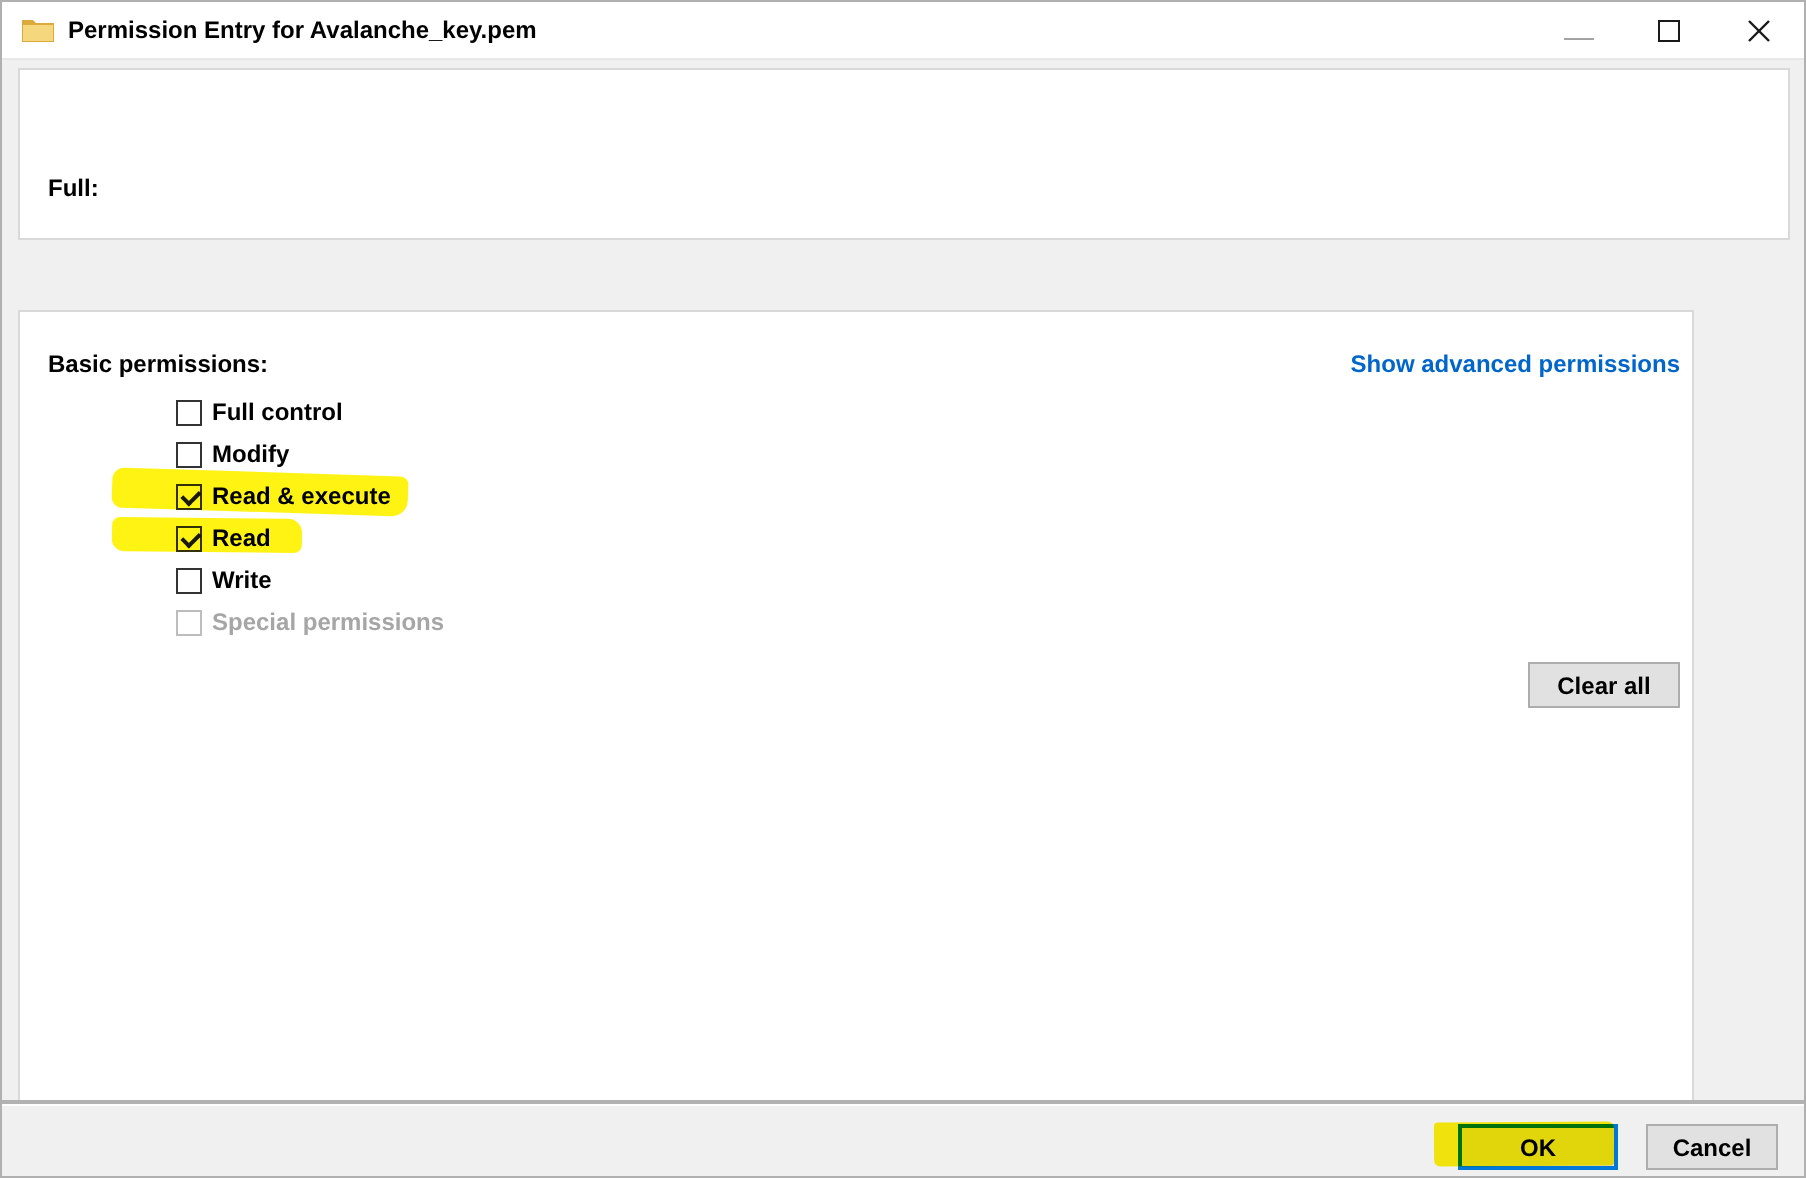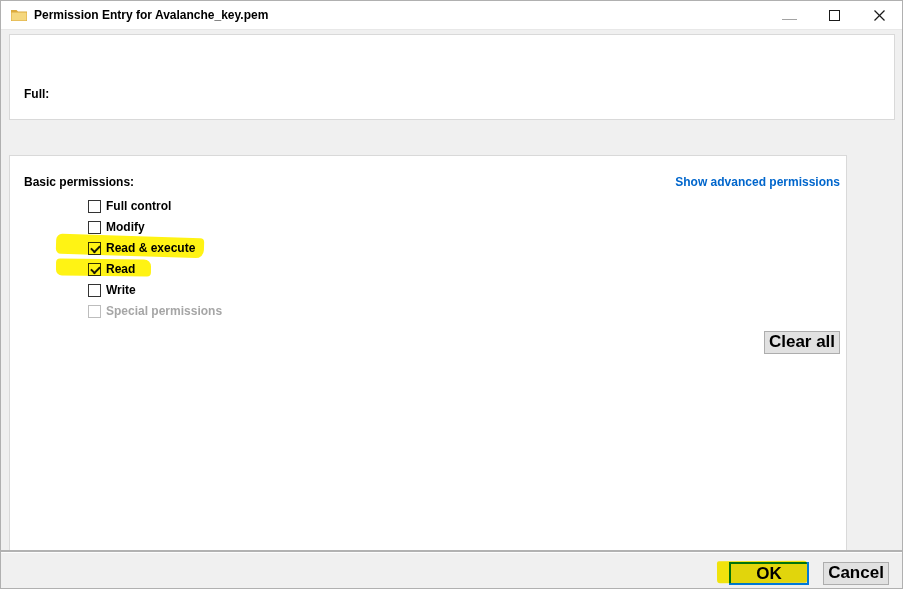--- a/index.html
+++ b/index.html
@@ -49,21 +49,21 @@
   .perm-row.disabled .cb-label{color:#a6a6a6;}
   
   .perm-row.highlighted::before{content:"";position:absolute;z-index:5;
     background:#fff200;opacity:0.92;mix-blend-mode:multiply;pointer-events:none;}
   .perm-row[data-perm-index="2"].highlighted::before{left:-32px;top:-6px;width:148px;height:20px;
     transform:rotate(1.8deg);border-radius:6px 4px 8px 5px;}
   .perm-row[data-perm-index="3"].highlighted::before{left:-32px;top:-4px;width:95px;height:17px;
     transform:rotate(0.6deg);border-radius:4px 7px 4px 6px;}
 
   .btn{background:#e1e1e1;border:1px solid #adadad;box-sizing:border-box;
-    display:flex;align-items:flex-start;justify-content:center;font-size:17px;}
+    display:flex;align-items:center;justify-content:center;font-size:12px;}
   .clear-all-btn{position:absolute;right:6px;top:175px;width:76px;height:23px;}
 
   
   .footer-sep{position:absolute;left:0;top:549px;width:901px;height:2px;
     background:#b2b2b2;border-bottom:1px solid #fdfdfd;}
   .ok-btn{position:absolute;left:728px;top:561px;width:80px;height:23px;
     border:2px solid #0078d7;background:#e1e1e1;}
   .cancel-btn{position:absolute;left:822px;top:561px;width:66px;height:23px;}
   .ok-highlight{position:absolute;left:716px;top:560px;width:90px;height:22px;z-index:6;
     background:#fff200;opacity:0.95;mix-blend-mode:multiply;pointer-events:none;

